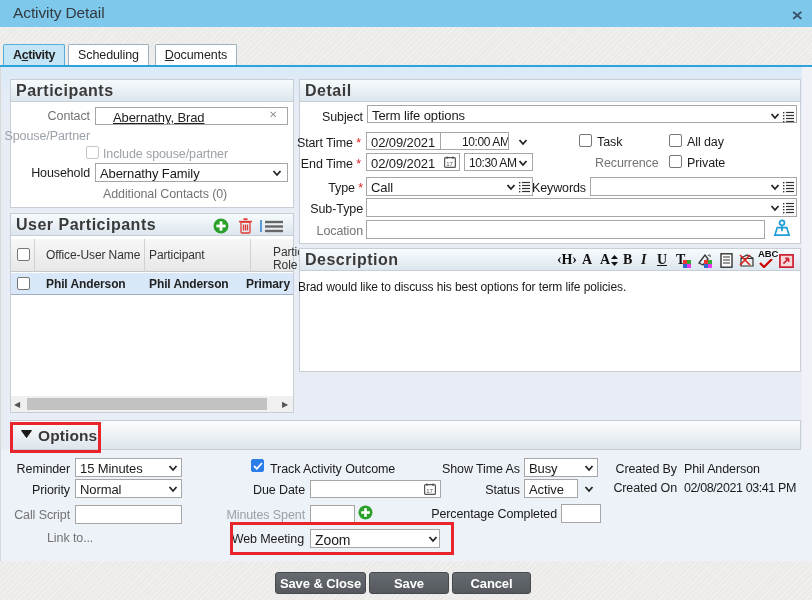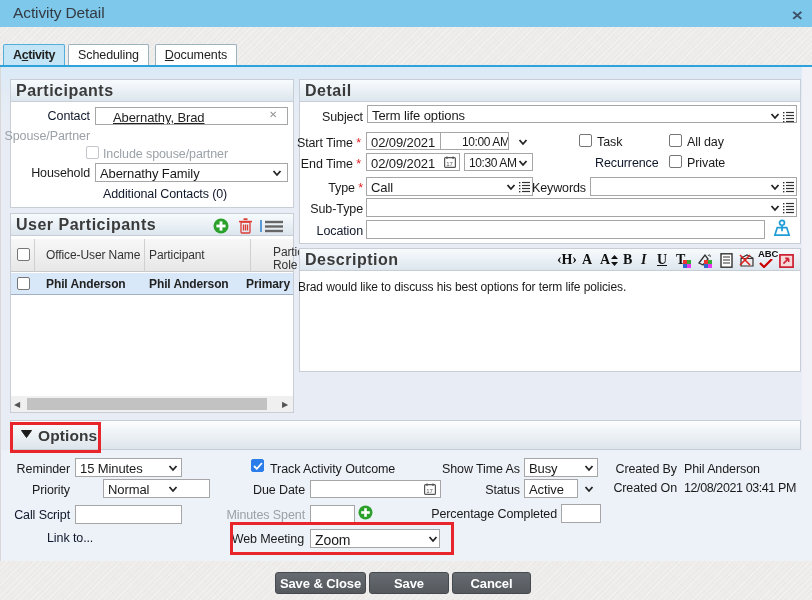--- a/index.html
+++ b/index.html
@@ -17,21 +17,21 @@
 #tabstrip { left:0; top:27px; width:812px; height:40px; }
 .tab { position:absolute; top:17px; height:23px; background:#fff; border:1px solid #9cb2bf; border-bottom:none; border-radius:2px 2px 0 0; font-size:12.5px; text-align:center; padding-top:3px; color:#222; }
 .tab.active { background:#c3e5f6; border-color:#55aed9; font-weight:bold; font-size:12.5px; letter-spacing:-0.4px; }
 #bluerule { left:0; top:65px; width:812px; height:2px; background:#2ea3db; }
 
 #content { left:0; top:67px; width:812px; height:494px; background:linear-gradient(#d9eaf7 0px, #e2ebf5 22px, #e8edf5 55px); }
 .panel { position:absolute; border:1px solid #c9ced6; background:#fff; }
 .phead { position:absolute; left:0; top:0; right:0; height:22px; background:linear-gradient(#f7fbfd,#dde6ee); border-bottom:1px solid #c6cdd5; }
 .phead .pt { position:absolute; left:5px; top:2px; font-weight:bold; font-size:16px; letter-spacing:0.5px; color:#3a3a3a; }
 .lbl { position:absolute; text-align:right; white-space:nowrap; }
-.blue { color:#0f172a; }
+.blue { color:#737373; }
 .gray { color:#9ba1a8; }
 .red { color:#e02020; }
 .inp { position:absolute; background:#fff; border:1px solid #a6a6a6; font-size:13px; padding:2px 4px 0 4px; white-space:nowrap; overflow:hidden; }
 .chev { position:absolute; width:10px; height:10px; }
 .cb { position:absolute; width:13px; height:13px; background:#fff; border:1px solid #767676; border-radius:2px; }
 .btn { position:absolute; top:572px; height:22px; background:linear-gradient(#666b71,#55595e); border:1px solid #46494d; border-radius:3px; color:#fff; font-weight:bold; font-size:13px; text-align:center; padding-top:3px; }
 .redbox { position:absolute; border:3px solid #e8252b; background:transparent; }
 svg { display:block; }
 </style>
 </head>
@@ -310,21 +310,21 @@
   </svg>
 <div class="abs" style="left:38px; top:427px; font-weight:bold; font-size:15.5px; letter-spacing:0.1px; color:#3a3a3a;">Options</div>
 <div class="redbox" style="left:10px; top:422px; width:91px; height:31px;"></div>
 
 <div class="lbl" style="left:0; top:462px; width:70px;">Reminder</div>
 <div class="inp" style="left:75px; top:458px; width:107px; height:19px;">15 Minutes</div>
 <svg class="chev" style="left:168px; top:463px;" viewBox="0 0 10 10">
     <path d="M1.5 3 L5 7 L8.5 3" fill="none" stroke="#222" stroke-width="1.8"></path>
   </svg>
 <div class="lbl" style="left:0; top:483px; width:70px;">Priority</div>
-<div class="inp" style="left:75px; top:479px; width:107px; height:19px;margin-left:28px;">Normal</div>
+<div class="inp" style="left:75px; top:479px; width:107px; height:19px;">Normal</div>
 <svg class="chev" style="left:168px; top:484px;" viewBox="0 0 10 10">
     <path d="M1.5 3 L5 7 L8.5 3" fill="none" stroke="#222" stroke-width="1.8"></path>
   </svg>
 <div class="lbl blue" style="left:0; top:508px; width:70px;">Call Script</div>
 <div class="inp" style="left:75px; top:505px; width:107px; height:19px;"></div>
 <div class="lbl blue" style="left:47px; top:531px; text-align:left;">Link to...</div>
 
 <div class="cb" style="left:251px; top:459px; background:#2b7de9; border-color:#2b7de9;"></div>
 <svg class="abs" style="left:253px; top:462px;" width="10" height="8" viewBox="0 0 10 8">
     <path d="M1 4 L3.8 6.8 L9 1" fill="none" stroke="#fff" stroke-width="1.8"></path>
@@ -360,18 +360,18 @@
     <path d="M1.5 3 L5 7 L8.5 3" fill="none" stroke="#222" stroke-width="1.8"></path>
   </svg>
 <div class="lbl" style="left:0; top:483px; width:520px;">Status</div>
 <div class="inp" style="left:524px; top:479px; width:54px; height:19px;">Active</div>
 <svg class="chev" style="left:584px; top:484px;" viewBox="0 0 10 10">
     <path d="M1.5 3 L5 7 L8.5 3" fill="none" stroke="#222" stroke-width="1.8"></path>
   </svg>
 <div class="lbl" style="left:0; top:462px; width:677px;">Created By</div>
 <div class="abs" style="left:684px; top:462px;">Phil Anderson</div>
 <div class="lbl" style="left:0; top:481px; width:677px;">Created On</div>
-<div class="abs" style="left:684px; top:481px; letter-spacing:-0.4px;">12/08/2021 03:41 PM</div>
+<div class="abs" style="left:684px; top:481px; letter-spacing:-0.4px;">02/08/2021 03:41 PM</div>
 
 <div class="abs noise" style="left:0; top:561px; width:812px; height:39px;"></div>
 <div class="btn" style="left:275px; width:91px;">Save &amp; Close</div>
 <div class="btn" style="left:369px; width:80px;">Save</div>
 <div class="btn" style="left:452px; width:79px;">Cancel</div>
 
 </body></html>

